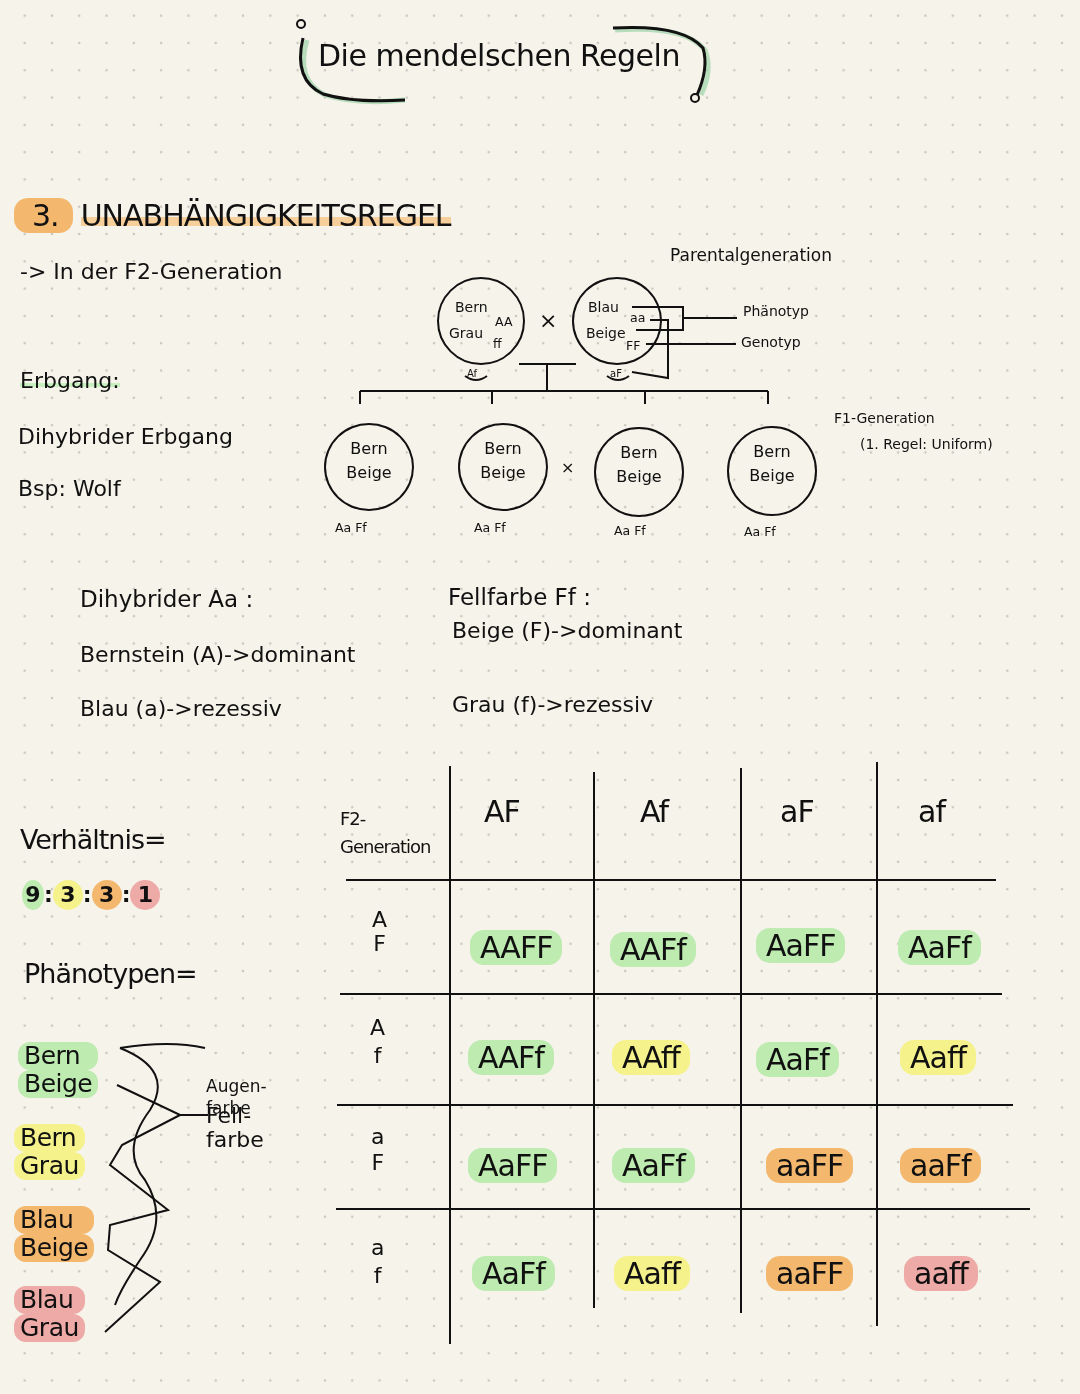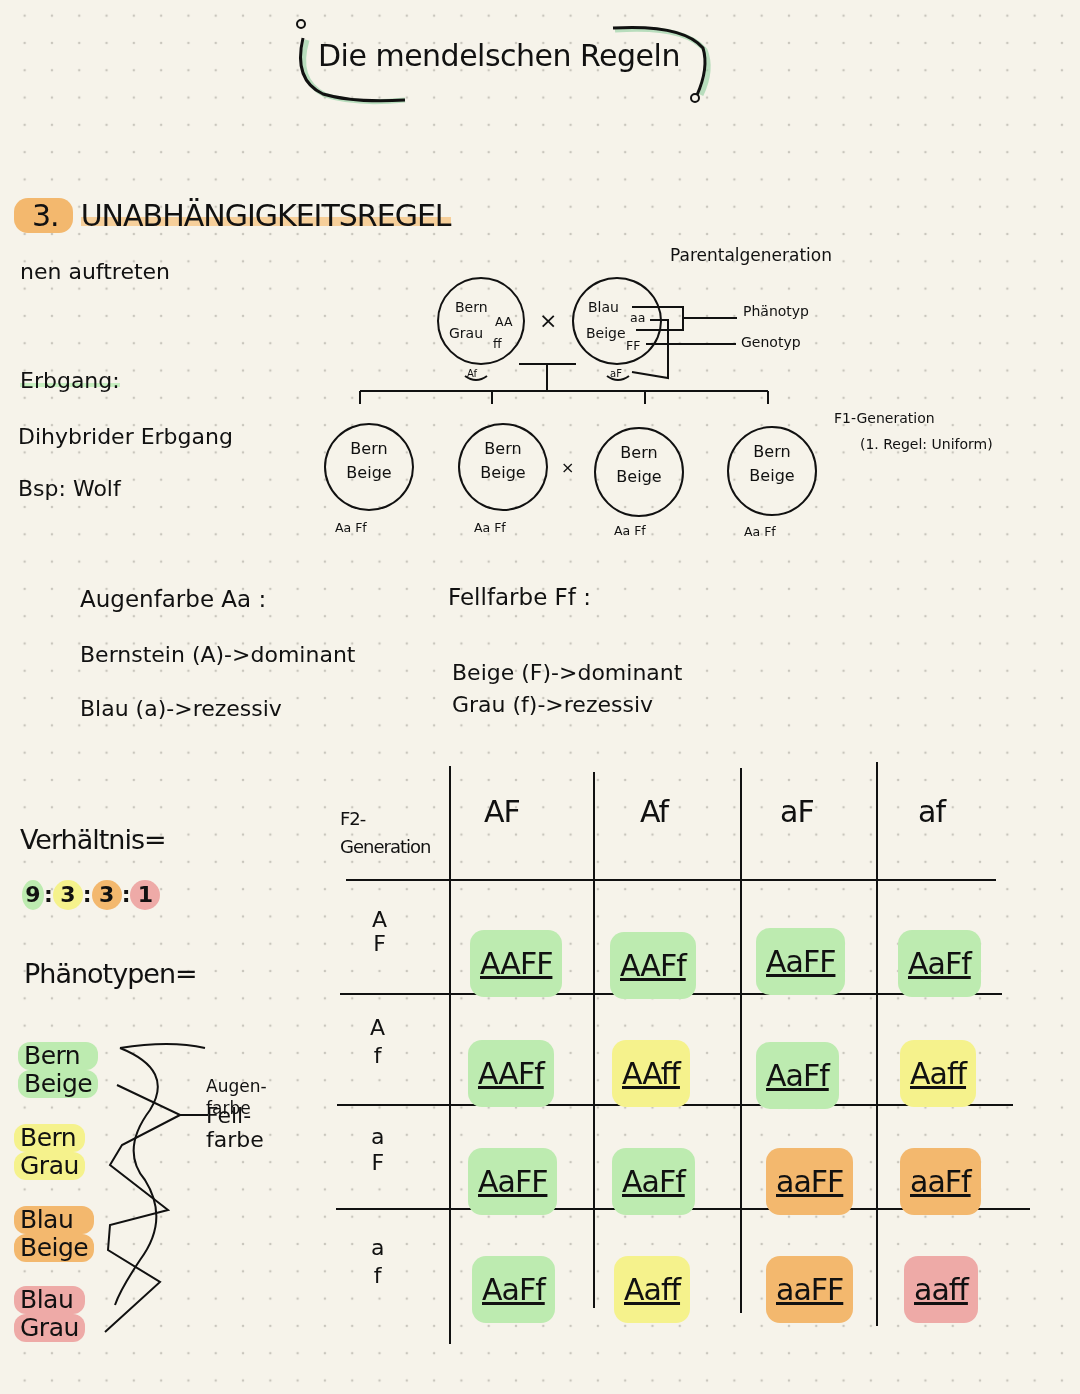--- a/index.html
+++ b/index.html
@@ -16,21 +16,21 @@
   .title { left:318px; top:38px; font-size:30px; letter-spacing:-0.5px; }
   .rule-head { left:14px; top:198px; font-size:30px; letter-spacing:-1px; }
   .rule-num { display:inline-block; background:#f3b86e; border-radius:14px; padding:0 14px 0 18px; margin-right:8px; }
   .rule-title { background:linear-gradient(to bottom, transparent 55%, #f6cf9a 55%, #f6cf9a 80%, transparent 80%); }
   .txt24 { font-size:23px; }
   .txt22 { font-size:22px; }
   .txt18 { font-size:17px; }
   .txt15 { font-size:14px; }
   .txt13 { font-size:12.5px; }
   .circle { position:absolute; border:2px solid #111; border-radius:50%; box-sizing:border-box; text-align:center; font-size:16px; line-height:1.5; }
-  .hl { border-radius:14px; padding:16px 10px;text-decoration:underline; }
+  .hl { border-radius:14px; padding:0 10px; }
   .hl-green { background:#bdebb0; }
   .hl-yellow { background:#f5f28c; }
   .hl-orange { background:#f3b86e; }
   .hl-red { background:#eeaaa7; }
   .dot { display:inline-block; width:30px; height:30px; line-height:30px; border-radius:50%; text-align:center; }
   .cell { position:absolute; font-size:30px; letter-spacing:-1px; }
   .line { position:absolute; background:#111; }
   .pheno { position:absolute; font-size:25px; line-height:28px; letter-spacing:-0.5px; }
   .pheno span { display:block; border-radius:12px; padding:0 6px; }
 </style>
@@ -45,21 +45,21 @@
   <circle cx="16" cy="14" r="4" fill="none" stroke="#111" stroke-width="2"></circle>
   <circle cx="410" cy="88" r="4" fill="none" stroke="#111" stroke-width="2"></circle>
 </svg>
 <div class="abs title">Die mendelschen Regeln</div>
 
 <div class="abs rule-head">
   <span class="rule-num">3.</span><span class="rule-title">UNABHÄNGIGKEITSREGEL</span>
 </div>
 
 <div class="abs txt22" style="left:20px;top:258px;line-height:28px">
-  <div>nen auftreten</div>
+  <div>-&gt; In der F2-Generation</div>
 </div>
 <div class="abs txt22" style="left:20px;top:368px;background:linear-gradient(to bottom,transparent 60%,#c7efc0 60%,#c7efc0 75%,transparent 75%)">Erbgang:</div>
 <div class="abs txt22" style="left:18px;top:424px">Dihybrider Erbgang</div>
 <div class="abs txt22" style="left:18px;top:476px">Bsp: Wolf</div>
 
 <div class="abs txt18" style="left:670px;top:245px">Parentalgeneration</div>
 <div class="circle" style="left:437px;top:277px;width:88px;height:88px">
   <div class="abs txt15" style="left:16px;top:18px">Bern</div>
   <div class="abs txt13" style="left:56px;top:34px">AA</div>
   <div class="abs txt15" style="left:10px;top:44px">Grau</div>
@@ -113,25 +113,25 @@
 </div>
 <div class="circle" style="left:727px;top:426px;width:90px;height:90px;padding-top:12px">
   <div>Bern</div>
   <div>Beige</div>
 </div>
 <div class="abs txt13" style="left:335px;top:520px">Aa Ff</div>
 <div class="abs txt13" style="left:474px;top:520px">Aa Ff</div>
 <div class="abs txt13" style="left:614px;top:523px">Aa Ff</div>
 <div class="abs txt13" style="left:744px;top:524px">Aa Ff</div>
 
-<div class="abs txt24" style="left:80px;top:586px">Augenfarbe Aa :</div>
+<div class="abs txt24" style="left:80px;top:586px">Dihybrider Aa :</div>
 <div class="abs txt22" style="left:80px;top:642px">Bernstein (A)-&gt;dominant</div>
 <div class="abs txt22" style="left:80px;top:696px">Blau (a)-&gt;rezessiv</div>
 <div class="abs txt24" style="left:448px;top:584px">Fellfarbe Ff :</div>
-<div class="abs txt22" style="left:452px;top:660px">Beige (F)-&gt;dominant</div>
+<div class="abs txt22" style="left:452px;top:618px">Beige (F)-&gt;dominant</div>
 <div class="abs txt22" style="left:452px;top:692px">Grau (f)-&gt;rezessiv</div>
 
 <div class="abs" style="left:20px;top:824px;font-size:27px;letter-spacing:-1px">Verhältnis=</div>
 <div class="abs" style="left:22px;top:880px;font-size:22px;font-weight:bold">
   <span class="dot" style="background:#bdebb0;width:22px">9</span><span>:</span><span class="dot" style="background:#f5f28c">3</span><span>:</span><span class="dot" style="background:#f3b86e">3</span><span>:</span><span class="dot" style="background:#eeaaa7">1</span>
 </div>
 
 <div class="abs" style="left:24px;top:958px;font-size:27px;letter-spacing:-1px">Phänotypen=</div>
 <div class="pheno" style="left:18px;top:1042px">
   <span style="background:#bdebb0">Bern</span>

